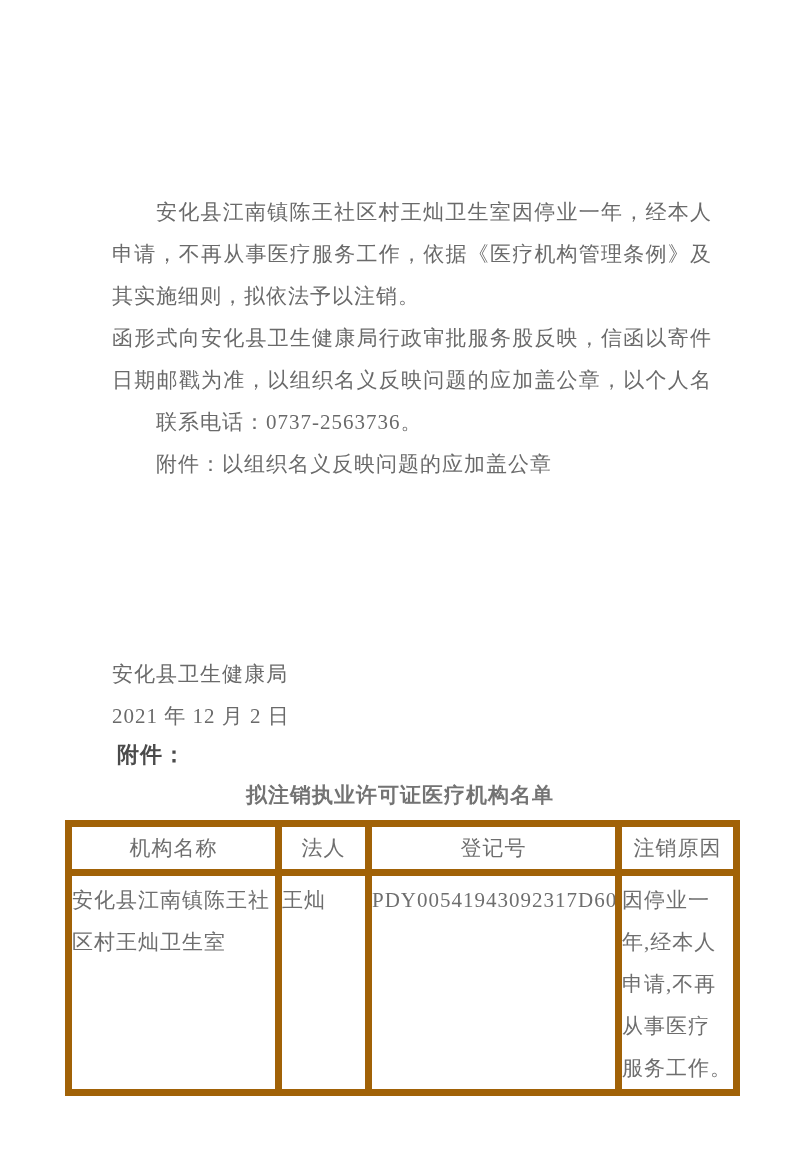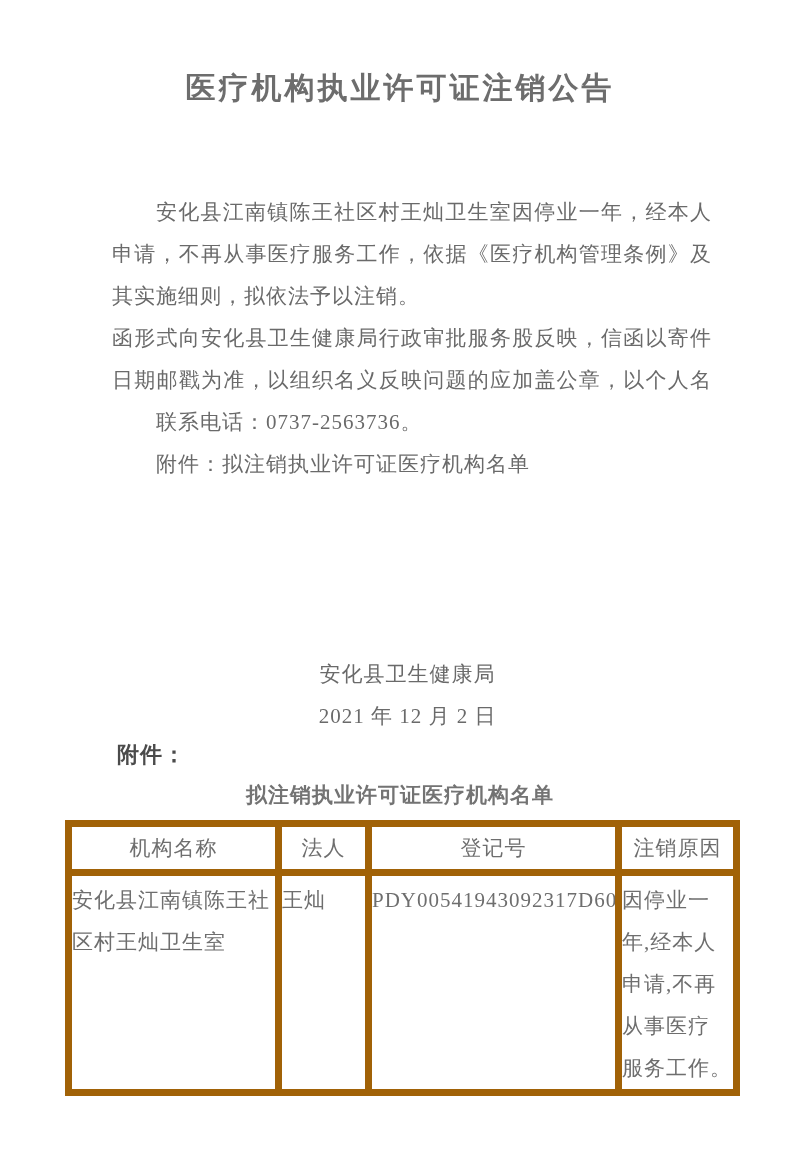--- a/index.html
+++ b/index.html
@@ -20,21 +20,21 @@
   }
   .body-text{
     position:absolute;top:191px;left:112px;width:600px;
     font-size:21px;letter-spacing:1px;
   }
   .line{height:42px;line-height:42px;white-space:nowrap;}
   .line.full{white-space:normal;text-align:justify;text-align-last:justify;}
   .line.indent{text-indent:44px;}
   .signature{
     position:absolute;top:653px;left:112px;width:591px;
-    text-align:center;font-size:21px;letter-spacing:1px;
+    text-align:left;font-size:21px;letter-spacing:1px;
   }
   .signature .line{white-space:nowrap;}
   .attach-label{
     position:absolute;top:734px;left:117px;height:42px;line-height:42px;
     font-size:22px;font-weight:bold;color:#4b4b4b;letter-spacing:1px;
   }
   .table-title{
     position:absolute;top:774px;left:0;width:800px;height:42px;line-height:42px;
     text-align:center;font-size:21px;letter-spacing:1px;color:#737373;font-weight:bold;
   }
@@ -57,30 +57,29 @@
     line-height:42px;padding-top:3px;
   }
   td.cell-name{padding-left:1px;padding-right:1px;}
   td.cell-reason{white-space:pre-line;padding-left:2px;padding-right:2px;}
 </style>
 </head>
 <body>
 
 <div class="page">
 
-  <div class="doc-title">医疗机构执业许可证注销公告</div>
 
   <div class="body-text">
     <div class="line full indent">安化县江南镇陈王社区村王灿卫生室因停业一年，经本人</div>
     <div class="line full">申请，不再从事医疗服务工作，依据《医疗机构管理条例》及</div>
     <div class="line">其实施细则，拟依法予以注销。</div>
     <div class="line full">函形式向安化县卫生健康局行政审批服务股反映，信函以寄件</div>
     <div class="line full">日期邮戳为准，以组织名义反映问题的应加盖公章，以个人名</div>
     <div class="line indent">联系电话：0737-2563736。</div>
-    <div class="line indent">附件：拟注销执业许可证医疗机构名单</div>
+    <div class="line indent">附件：以组织名义反映问题的应加盖公章</div>
   </div>
 
   <div class="signature">
     <div class="line">安化县卫生健康局</div>
     <div class="line">2021 年 12 月 2 日</div>
   </div>
 
   <div class="attach-label">附件：</div>
 
   <div class="table-title">拟注销执业许可证医疗机构名单</div>

